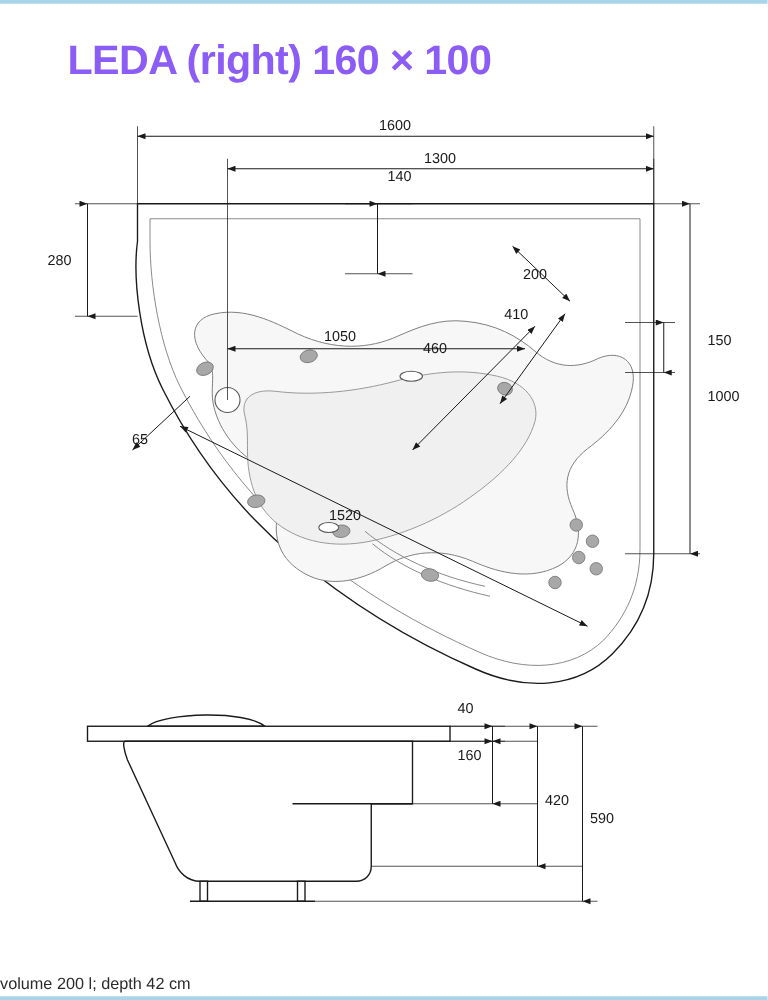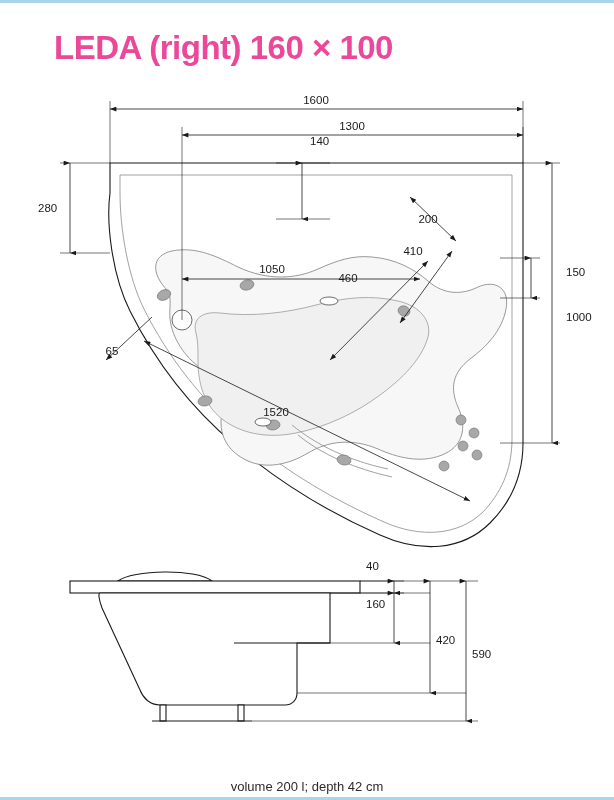--- a/index.html
+++ b/index.html
@@ -21,31 +21,30 @@
     box-sizing: border-box;
     border-top: 3px solid #a9d5ea;
     border-bottom: 3px solid #a9d5ea;
   }
   #title {
     position: absolute;
     left: 54px;
     top: 26px;
     font-size: 33px;
     font-weight: bold;
-    color: #ec4899;
+    color: #8b5cf6;
     letter-spacing: -0.5px;
     white-space: nowrap;
     text-align: right;
   }
   #caption {
     position: absolute;
     left: 0;
     right: 0;
     top: 776px;
-    text-align: center;
     font-size: 13px;
     color: #2b2b2b;
   }
   svg { display: block; }
   .dimtext {
     font-family: "Liberation Sans", sans-serif;
     font-size: 11.5px;
     fill: #1a1a1a;
   }
   .dimline {

